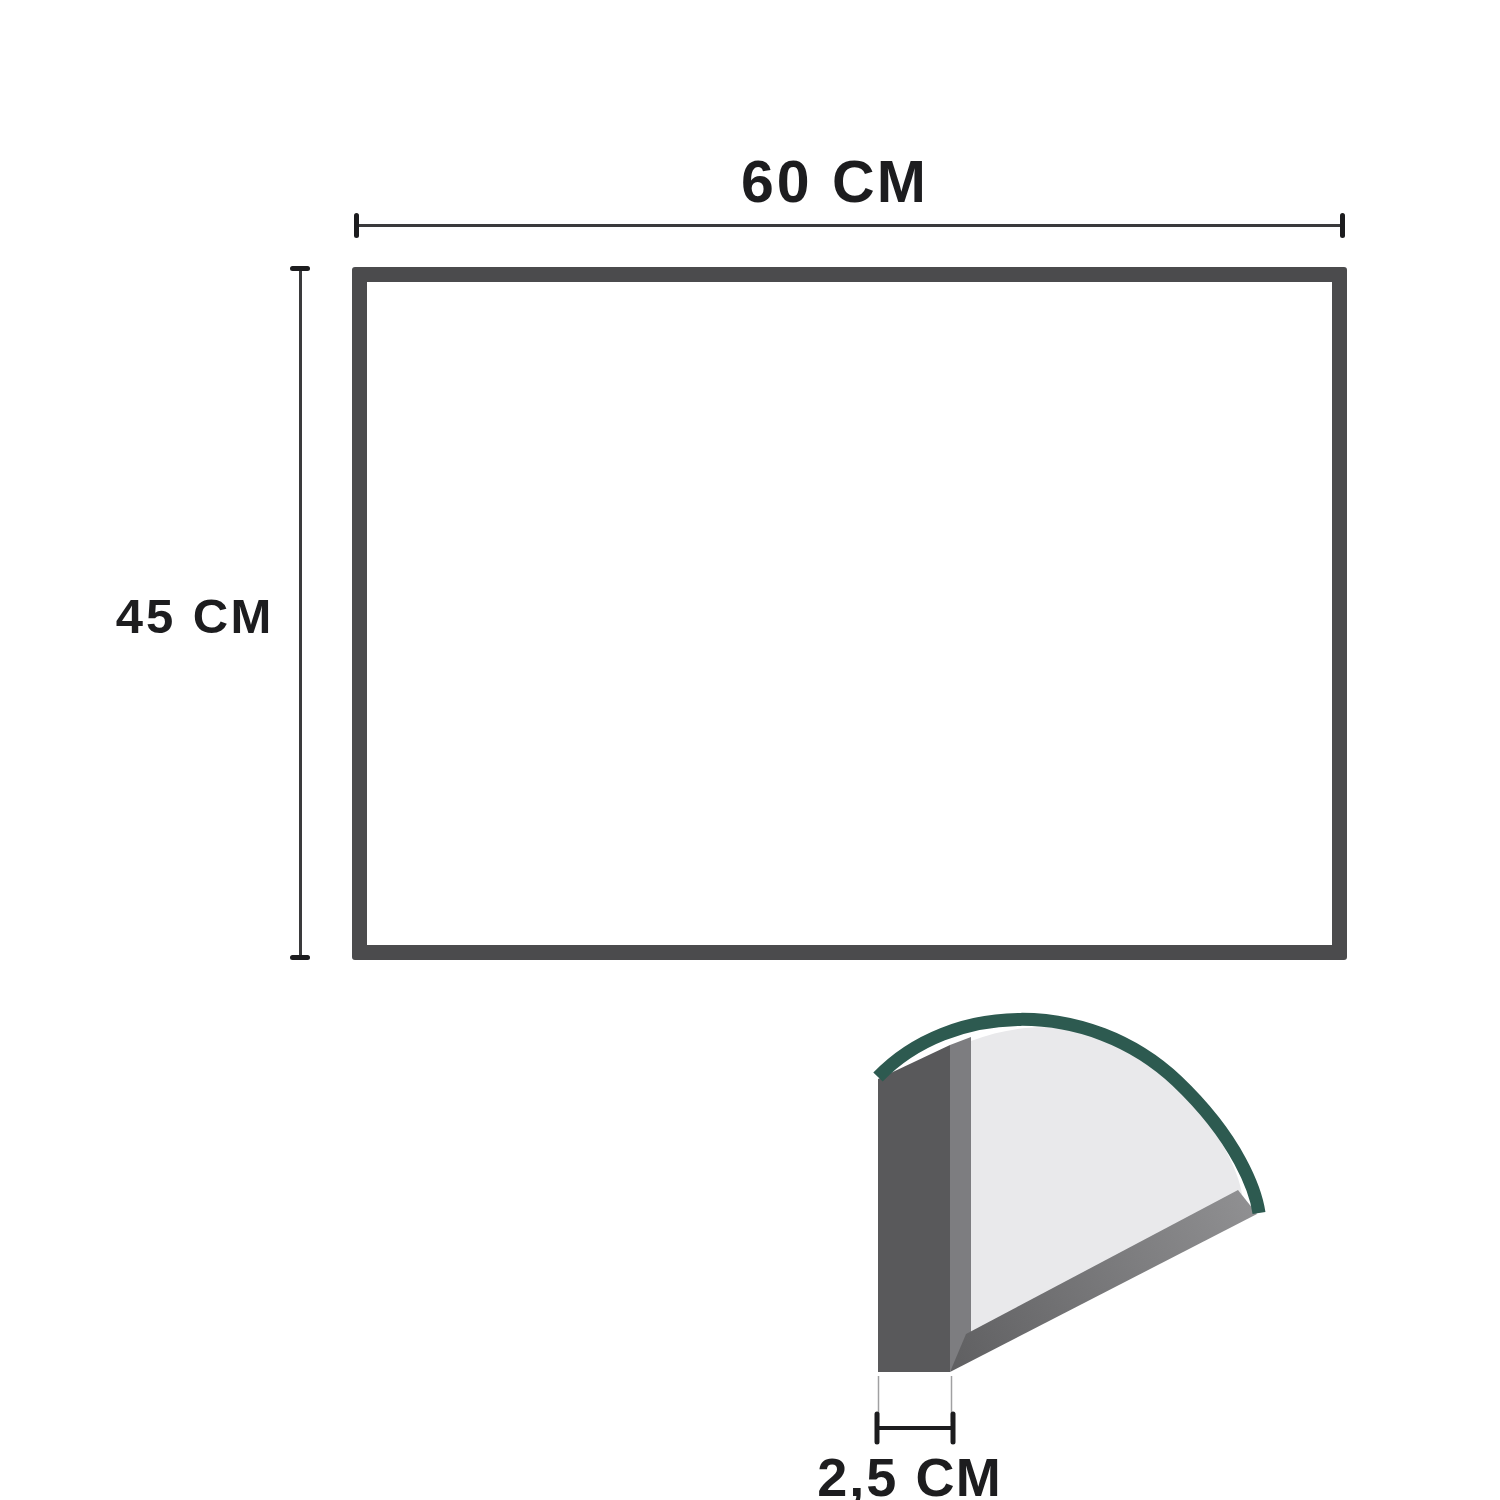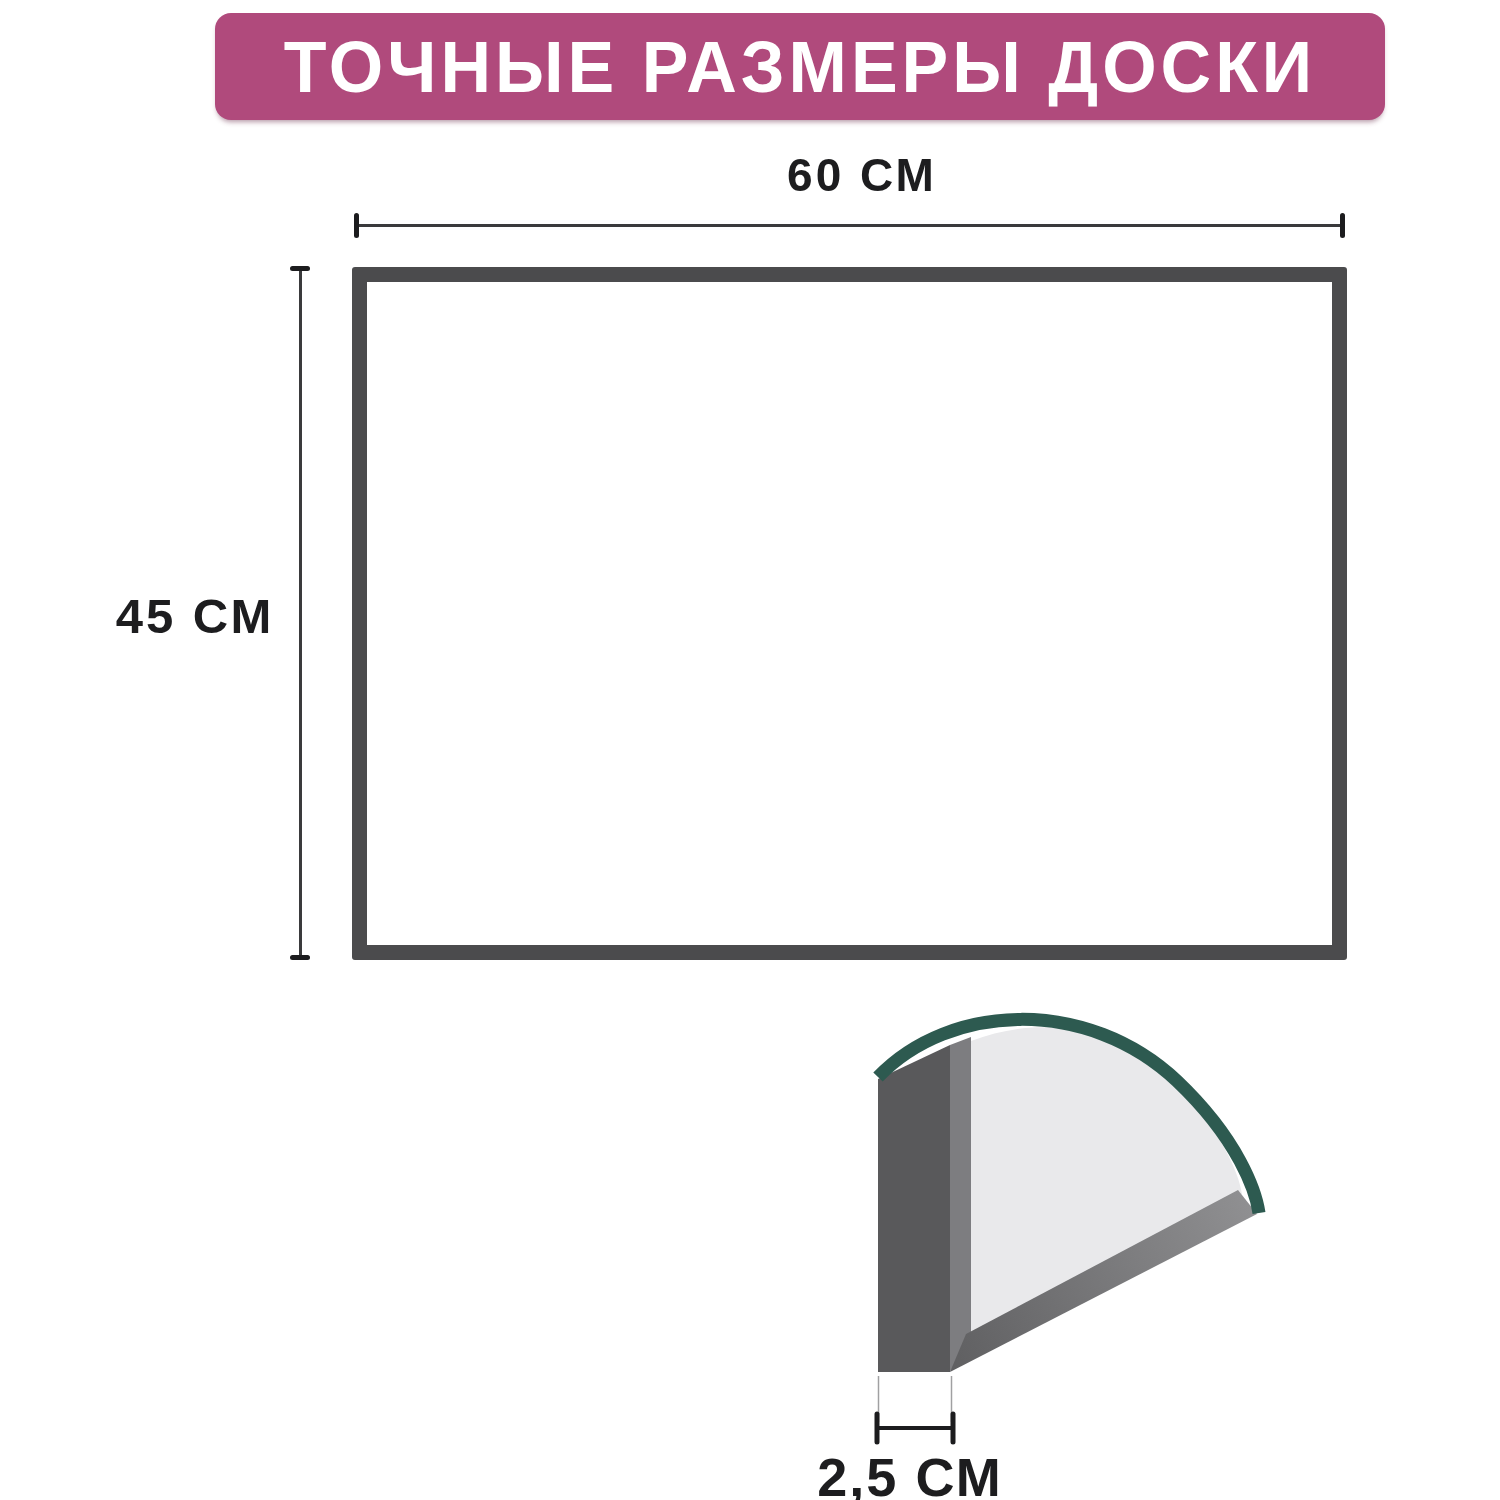--- a/index.html
+++ b/index.html
@@ -81,39 +81,36 @@
 
   
   .dim-label {
     position: absolute;
     color: #1d1d1f;
     font-weight: 700;
     text-align: center;
     letter-spacing: 3px;
     white-space: nowrap;
   }
-  .label-width  { left: 712px; top: 148px; width: 300px; font-size: 46px; }
+  .label-width  { left: 685px; top: 148px; width: 300px; font-size: 59px; }
   .label-height { left: 65px;  top: 588px; width: 260px; font-size: 49px; }
   .label-thickness { left: 760px; top: 1446px; width: 300px; font-size: 54px; letter-spacing: 2px; }
 
   
   .cross-section {
     position: absolute;
     left: 850px; top: 1000px;
     width: 440px; height: 500px;
   }
 </style>
 </head>
 <body>
 
 <div class="canvas">
 
-  <div class="banner">
-    <div class="banner-text">ТОЧНЫЕ РАЗМЕРЫ ДОСКИ</div>
-  </div>
 
   <div class="dim-label label-width">60 СМ</div>
   <div class="dim-line-h"></div>
   <div class="dim-tick-v left"></div>
   <div class="dim-tick-v right"></div>
 
   <div class="dim-label label-height">45 СМ</div>
   <div class="dim-line-v"></div>
   <div class="dim-tick-h top"></div>
   <div class="dim-tick-h bottom"></div>

